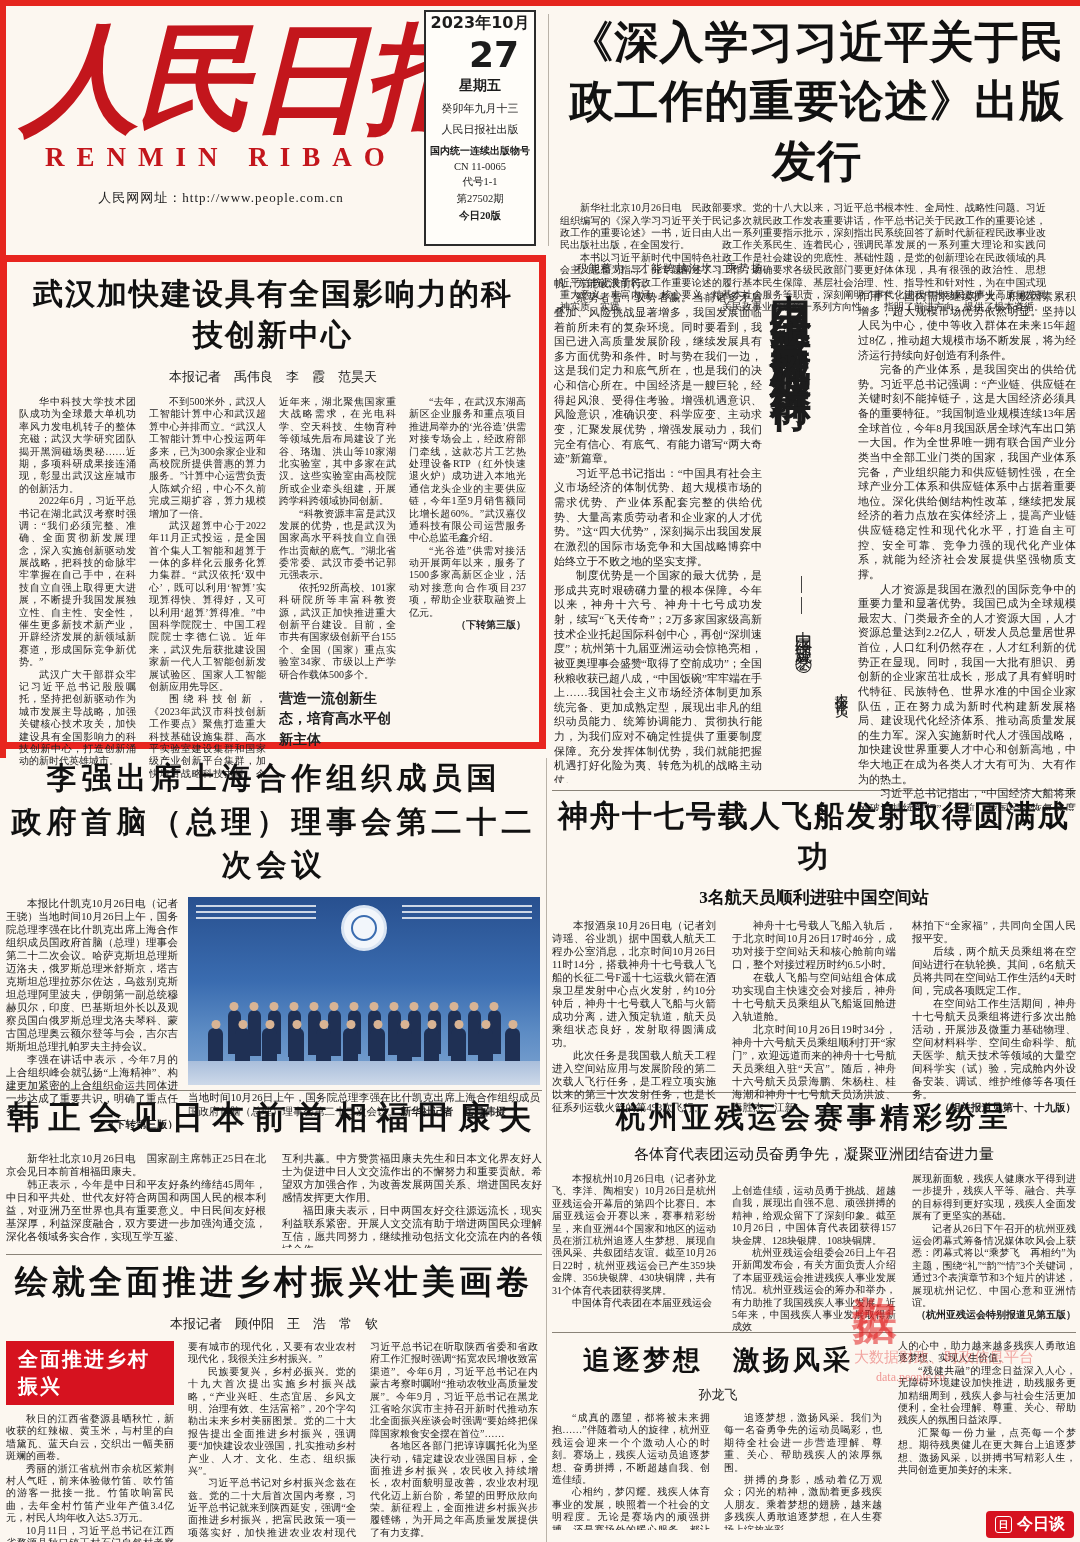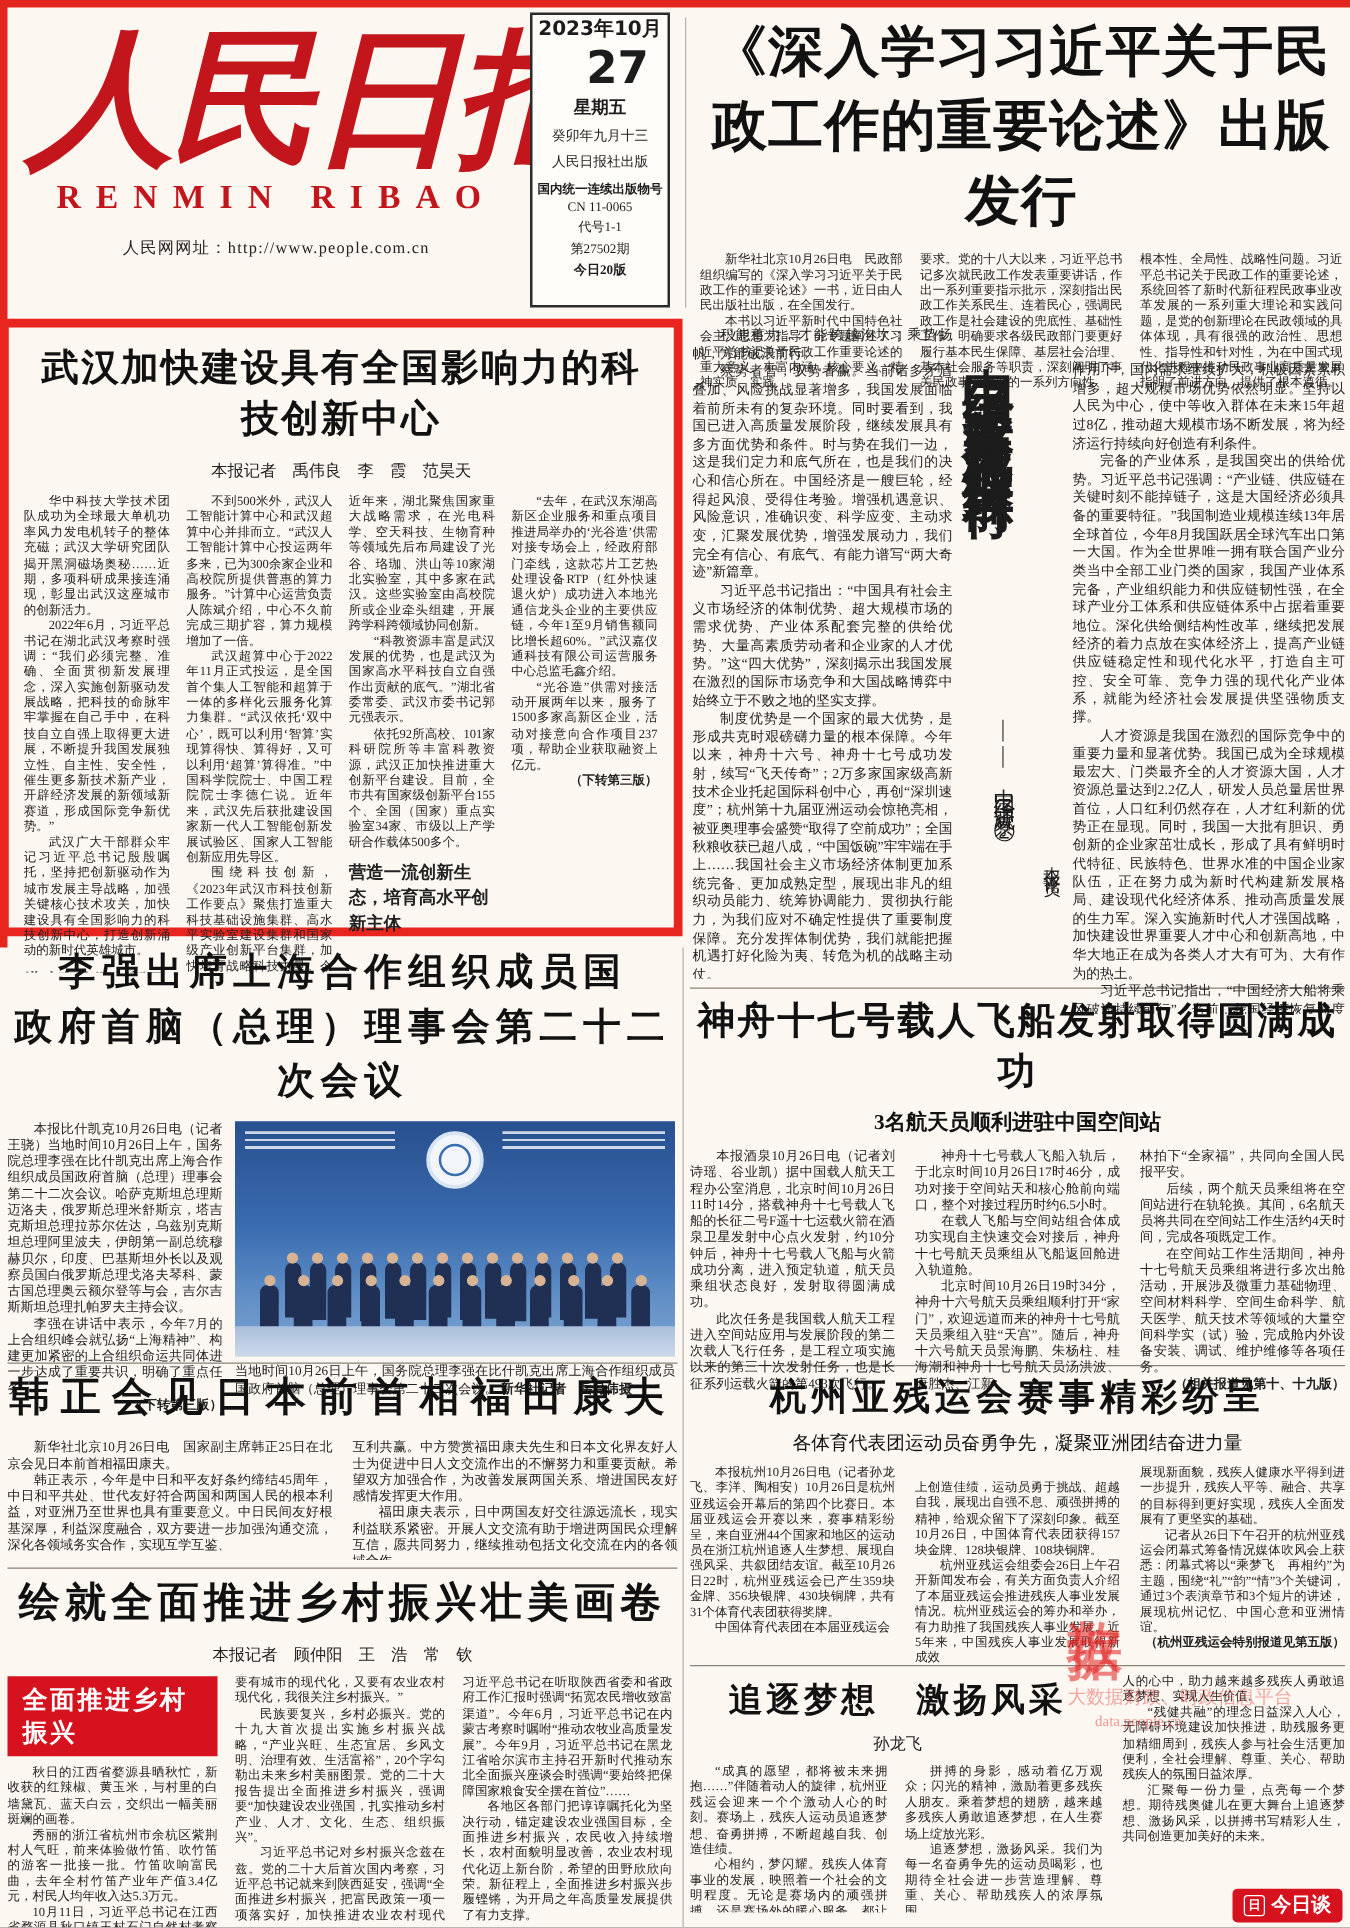--- a/index.html
+++ b/index.html
@@ -103,21 +103,21 @@
     <div class="db-xxs">第27502期</div>
     <div class="db-xxs db-bold">今日20版</div>
   </div>
 
   <div class="abs vline" style="left:548px;top:14px;height:232px;"></div>
 
   <div class="abs" style="left:560px;top:12px;width:514px;height:236px;">
     <div class="hl-hei" style="font-size:44px;line-height:1.35;letter-spacing:1px;">
       <div>《深入学习习近平关于民政工作的重要论述》出版发行</div>
     </div>
-    <div class="cols" style="gap:14px;margin-top:12px;">
+    <div class="cols" style="margin-top:12px;">
       <div class="body-col" style="width:162px;height:120px;">
           <p class="para">新华社北京10月26日电　民政部组织编写的《深入学习习近平关于民政工作的重要论述》一书，近日由人民出版社出版，在全国发行。</p>
           <p class="para">本书以习近平新时代中国特色社会主义思想为指导，分专题阐述了习近平总书记关于民政工作重要论述的重大意义、丰富内涵、核心要义、精神实质、实践</p>
         </div>
       <div class="body-col" style="width:162px;height:120px;">
           <p class="para cont">要求。党的十八大以来，习近平总书记多次就民政工作发表重要讲话，作出一系列重要指示批示，深刻指出民政工作关系民生、连着民心，强调民政工作是社会建设的兜底性、基础性工作，明确要求各级民政部门要更好履行基本民生保障、基层社会治理、基本社会服务等职责，深刻阐明了事关民政事业发展的一系列方向性、</p>
         </div>
       <div class="body-col" style="width:162px;height:120px;">
           <p class="para cont">根本性、全局性、战略性问题。习近平总书记关于民政工作的重要论述，系统回答了新时代新征程民政事业改革发展的一系列重大理论和实践问题，是党的创新理论在民政领域的具体体现，具有很强的政治性、思想性、指导性和针对性，为在中国式现代化进程中推动民政事业高质量发展指明了前进方向，提供了根本遵循。</p>
         </div>
@@ -312,22 +312,22 @@
   <div class="abs" style="left:552px;top:1336px;width:524px;height:206px;">
     <div class="abs" style="left:0;top:0;width:332px;">
       <div class="hl-song" style="font-size:27px;letter-spacing:3px;margin-top:6px;">追逐梦想　激扬风采</div>
       <div class="byline" style="margin:8px 0 8px;">孙龙飞</div>
       <div class="cols" style="gap:14px;">
         <div class="body-col" style="width:158px;height:118px;">
             <p class="para">“成真的愿望，都将被未来拥抱……”伴随着动人的旋律，杭州亚残运会迎来一个个激动人心的时刻。赛场上，残疾人运动员追逐梦想、奋勇拼搏，不断超越自我、创造佳绩。</p>
             <p class="para">心相约，梦闪耀。残疾人体育事业的发展，映照着一个社会的文明程度。无论是赛场内的顽强拼搏，还是赛场外的暖心服务，都让人们感受到自强与关爱的力量。</p>
           </div>
         <div class="body-col" style="width:158px;height:118px;">
+            <p class="para">追逐梦想，激扬风采。我们为每一名奋勇争先的运动员喝彩，也期待全社会进一步营造理解、尊重、关心、帮助残疾人的浓厚氛围。</p>
             <p class="para">拼搏的身影，感动着亿万观众；闪光的精神，激励着更多残疾人朋友。乘着梦想的翅膀，越来越多残疾人勇敢追逐梦想，在人生赛场上绽放光彩。</p>
-            <p class="para">追逐梦想，激扬风采。我们为每一名奋勇争先的运动员喝彩，也期待全社会进一步营造理解、尊重、关心、帮助残疾人的浓厚氛围。</p>
           </div>
       </div>
     </div>
     <div class="abs body-col" style="right:0;top:4px;width:178px;height:164px;">
         <p class="para cont">人的心中，助力越来越多残疾人勇敢追逐梦想、实现人生价值。</p>
         <p class="para">“残健共融”的理念日益深入人心，无障碍环境建设加快推进，助残服务更加精细周到，残疾人参与社会生活更加便利，全社会理解、尊重、关心、帮助残疾人的氛围日益浓厚。</p>
         <p class="para">汇聚每一份力量，点亮每一个梦想。期待残奥健儿在更大舞台上追逐梦想、激扬风采，以拼搏书写精彩人生，共同创造更加美好的未来。</p>
       </div>
     <div class="abs badge" style="right:2px;bottom:4px;">
       <span class="logo">日</span>

